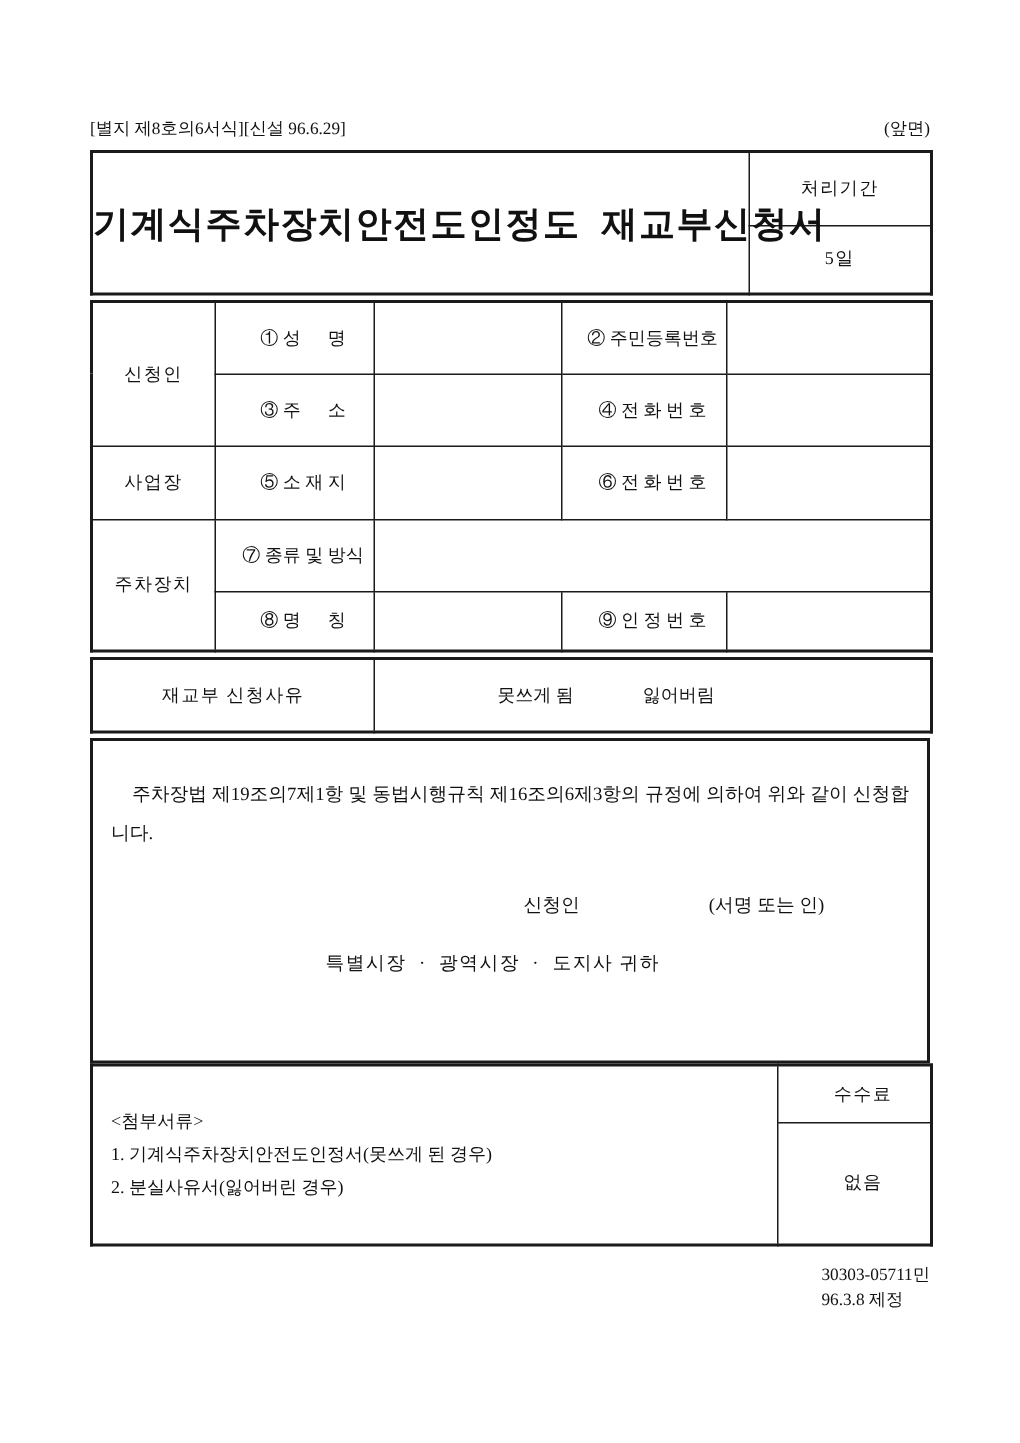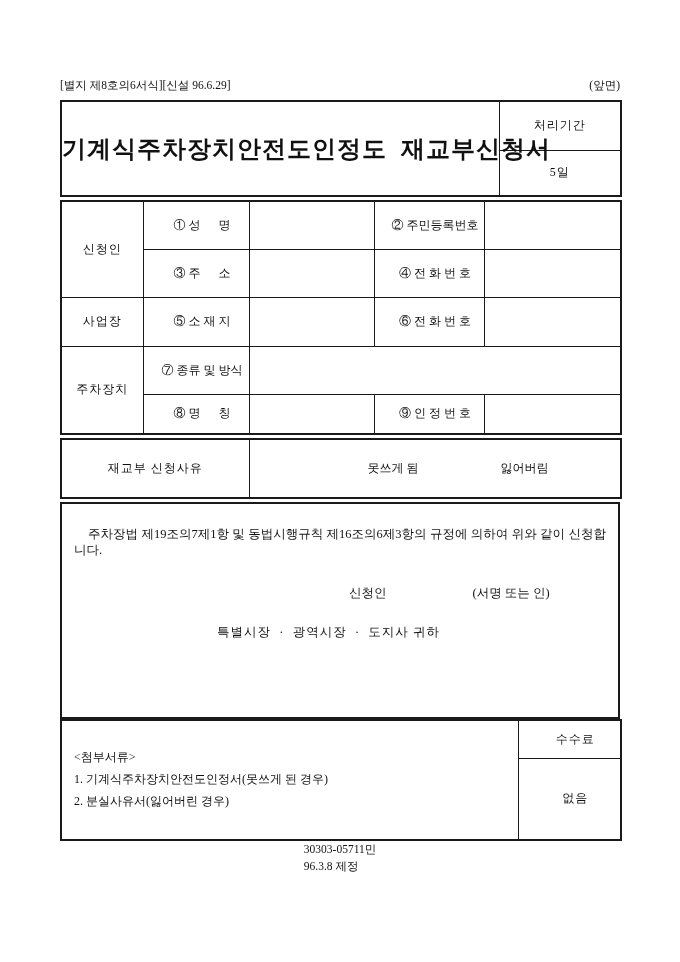--- a/index.html
+++ b/index.html
@@ -31,41 +31,41 @@
   .info-table td { font-size: 12px; text-align: center; white-space: pre; }
   .group-cell { letter-spacing: 1px; }
   .label-cell { text-align: center; padding-left: 12px; }
   .input-cell { background: #fff; }
 
   
   .reason-table td { font-size: 12px; }
   .reason-label { text-align: center; letter-spacing: 1px; }
   .reason-options { }
   .reason-options .opts { display: flex; padding-left: 82px; gap: 46px; }
-  .opt { white-space: pre; cursor: default; margin-left: 36px; }
+  .opt { white-space: pre; cursor: default; }
 
   
   .body-box { border: 2px solid #1a1a1a; height: 217px; font-size: 12.5px; }
-  .statement { margin-top: 22px; padding: 0 12px; line-height: 16px; text-align: justify; text-indent: 14px; word-break: break-all; }
+  .statement { margin-top: 22px; padding: 0 12px; line-height: 26px; text-align: justify; text-indent: 14px; word-break: break-all; }
   .date-line { margin-top: 34px; padding-left: 178px; }
   .date-line span { display: inline-block; }
   .date-line .y { margin-right: 56px; }
   .date-line .m { margin-right: 56px; }
   .signer-line { margin-top: 27px; display: flex; padding-left: 287px; }
   .signer-line .sig-note { margin-left: 86px; white-space: pre; }
   .recipient-line { margin-top: 22px; padding-left: 155px; letter-spacing: 1px; white-space: pre; font-family: Liberation Serif, serif; }
 
   
   .bottom-table td { font-size: 12px; }
   .attach-cell { vertical-align: middle; padding: 10px 0 12px 12px; line-height: 22px; }
   .attach-cell div { white-space: pre; }
   .fee-label-cell, .fee-value-cell { text-align: center; letter-spacing: 1px; padding-left: 12px; }
 
   
-  .footer { display: flex; justify-content: center; font-size: 11.5px; line-height: 17px; }
+  .footer { margin-top: 11px; display: flex; justify-content: flex-end; font-size: 11.5px; line-height: 17px; }
   .footer .right { text-align: right; }
 </style>
 </head>
 <body>
 
 <div class="sheet">
 
   <div class="top-notes">
     <span>[별지 제8호의6서식][신설 96.6.29]</span>
     <span>(앞면)</span>
@@ -129,21 +129,21 @@
     </tr>
   </tbody>
     </table>
 
   <table class="reason-table outer">
     <colgroup>
         <col style="width:188px">
         <col style="width:372px">
       </colgroup>
     <tbody>
-        <tr style="height:59px">
+        <tr style="height:49px">
       <td class="reason-label">재교부 신청사유</td>
       <td class="reason-options">
         <div class="opts">
           <span class="opt">못쓰게 됨</span>
           <span class="opt">잃어버림</span>
         </div>
       </td>
     </tr>
   </tbody>
     </table>

